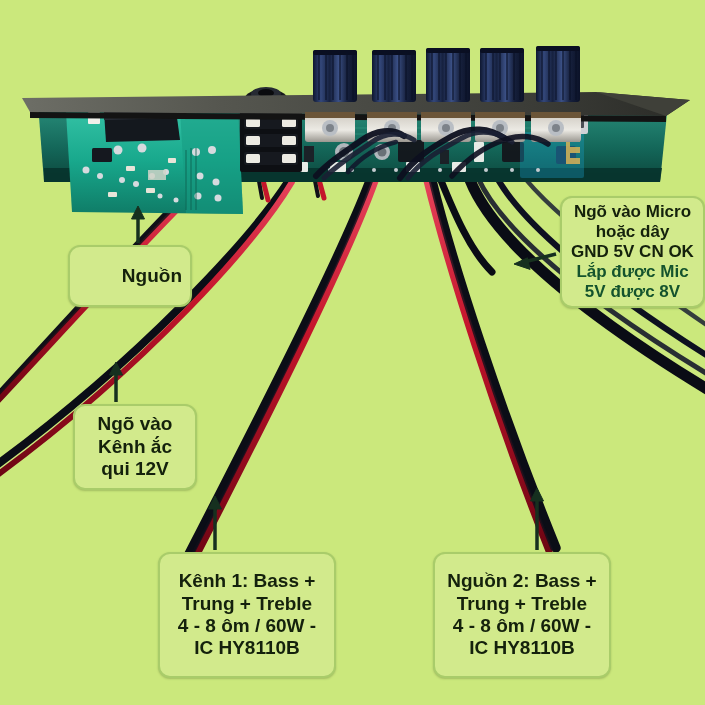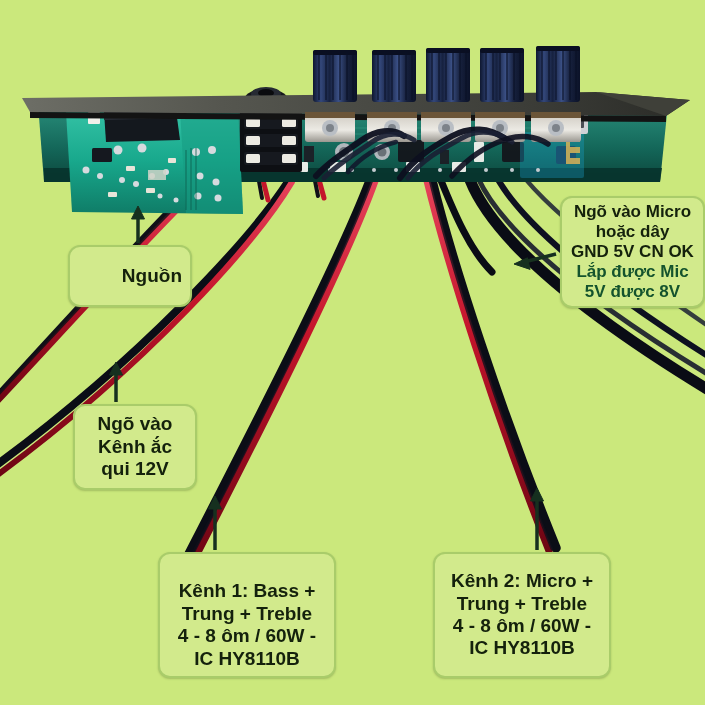--- a/index.html
+++ b/index.html
@@ -29,21 +29,21 @@
     flex-direction:column;
     justify-content:center;
     align-items:center;
   }
   .callout .ln{display:block;white-space:nowrap;}
   .red{color:#14532d;}
 
   #box-power{left:68px;top:245px;width:124px;height:62px;font-size:19px;align-items:flex-end;}
   #box-battery{left:44px;top:404px;width:124px;height:86px;font-size:19px;margin-left:29px;}
   #box-mic{left:560px;top:196px;width:145px;height:112px;font-size:17px;}
-  #box-ch1{left:158px;top:552px;width:178px;height:126px;font-size:19px;justify-content:flex-end;}
+  #box-ch1{left:158px;top:552px;width:178px;height:126px;font-size:19px;}
   #box-ch2{left:433px;top:552px;width:178px;height:126px;font-size:19px;}
 </style>
 </head>
 <body style="background: rgb(203, 232, 124);">
 
 <div id="stage">
 
   <svg class="layer" viewBox="0 0 705 705">
     <defs>
       <linearGradient id="gFace" x1="0" y1="0" x2="0" y2="1">
@@ -418,19 +418,19 @@
   </div>
 
   <div class="callout" id="box-ch1">
     <span class="ln">Kênh 1: Bass +</span>
     <span class="ln">Trung + Treble</span>
     <span class="ln">4 - 8 ôm / 60W -</span>
     <span class="ln">IC HY8110B</span>
   </div>
 
   <div class="callout" id="box-ch2">
-    <span class="ln">Kênh 2: Micro +</span>
+    <span class="ln">Nguồn 2: Bass +</span>
     <span class="ln">Trung + Treble</span>
     <span class="ln">4 - 8 ôm / 60W -</span>
     <span class="ln">IC HY8110B</span>
   </div>
 
 </div>
 
 </body></html>

